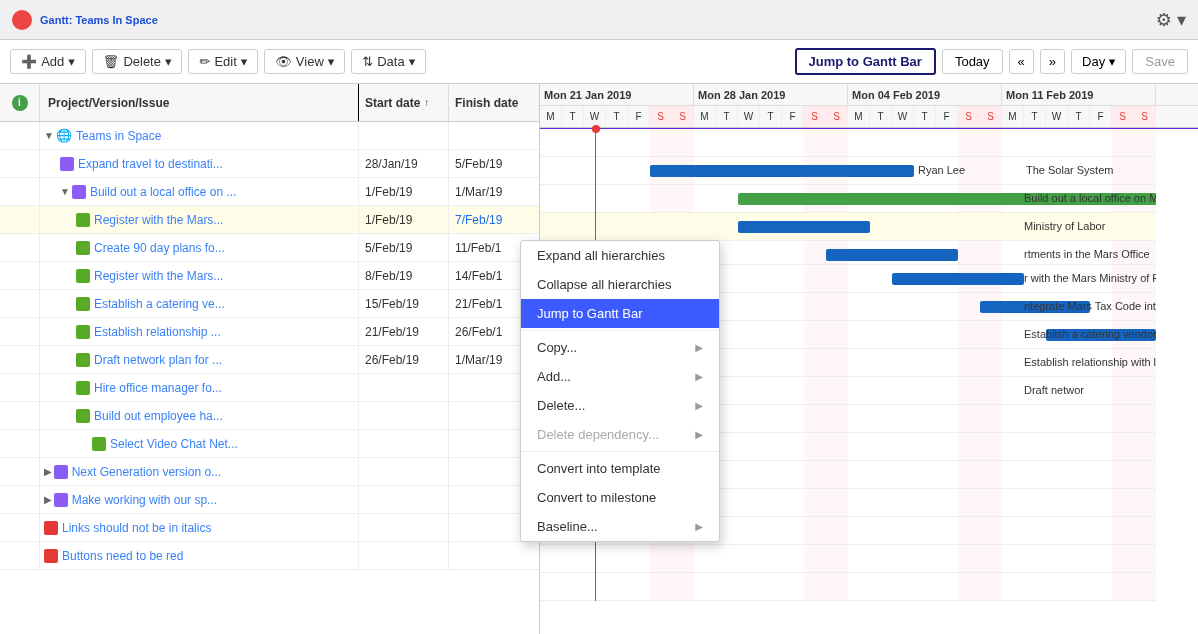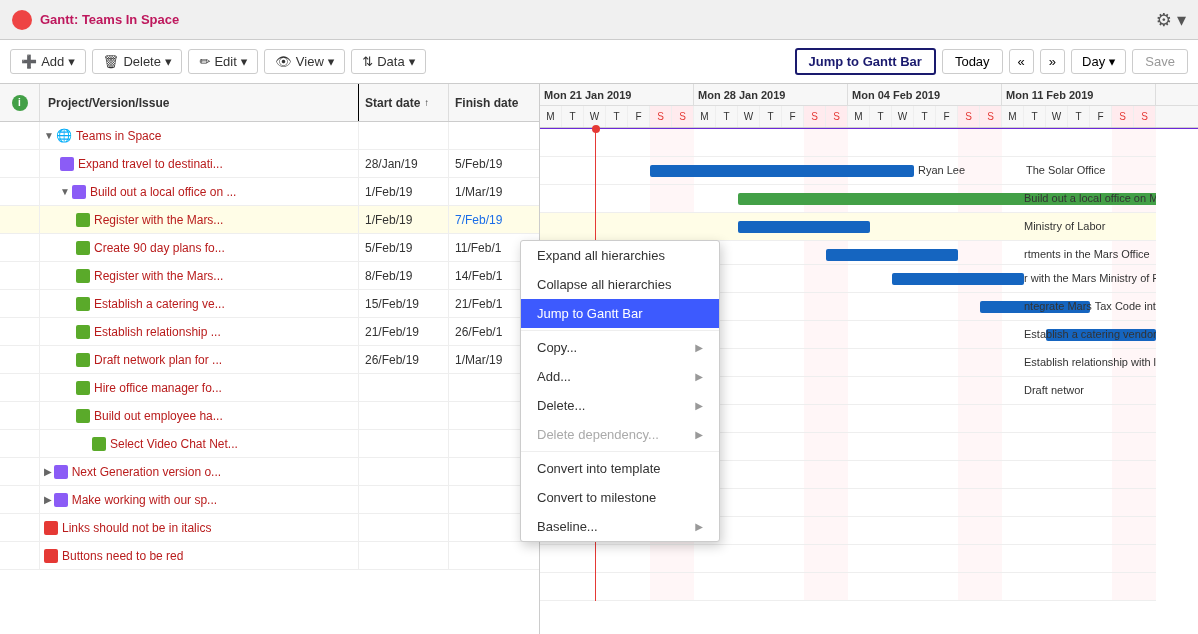--- a/index.html
+++ b/index.html
@@ -6,21 +6,21 @@
     body { font-family: Arial, sans-serif; font-size: 13px; background: #f5f5f5; color: #333; width: 1198px; height: 634px; overflow: hidden; }
 
     
     .title-bar {
       display: flex; align-items: center; justify-content: space-between;
       background: #f0f0f0; border-bottom: 1px solid #ccc;
       padding: 6px 12px; height: 40px;
     }
     .title-bar-left { display: flex; align-items: center; gap: 8px; }
     .app-icon { width: 20px; height: 20px; background: #e44; border-radius: 50%; display: inline-block; }
-    .title-text { font-size: 13px; font-weight: bold; color: #be185d; }
+    .title-text { font-size: 11px; font-weight: bold; color: #1d4ed8; }
     .gear-icon { font-size: 18px; color: #555; cursor: pointer; }
 
     
     .toolbar {
       display: flex; align-items: center; gap: 6px;
       background: #fff; border-bottom: 1px solid #ccc;
       padding: 6px 10px; height: 44px;
     }
     .toolbar-btn {
       display: flex; align-items: center; gap: 4px;
@@ -87,21 +87,21 @@
     .row-finish { width: 90px; padding: 0 6px; height: 100%; display: flex; align-items: center; font-size: 12px; }
     .row-finish.highlighted { color: #1a6de8; }
 
     .issue-icon { width: 14px; height: 14px; border-radius: 2px; display: inline-block; margin-right: 4px; flex-shrink: 0; }
     .icon-green { background: #5aaa2a; }
     .icon-purple { background: #8b5cf6; }
     .icon-red { background: #e53935; }
 
     .expand-icon { font-size: 10px; color: #666; margin-right: 2px; cursor: pointer; }
 
-    .issue-link { color: #b91c1c; text-decoration: none; font-size: 12px; overflow: hidden; text-overflow: ellipsis; white-space: nowrap; }
+    .issue-link { color: #3b82f6; text-decoration: none; font-size: 12px; overflow: hidden; text-overflow: ellipsis; white-space: nowrap; }
 
     
     .gantt-panel { flex: 1; overflow: hidden; background: #fff; position: relative; }
 
     .gantt-header {
       background: #f7f7f7; border-bottom: 1px solid #6d28d9;
     }
     .gantt-weeks {
       display: flex; border-bottom: 1px solid #ddd; height: 22px;
     }
@@ -435,21 +435,21 @@
         <div style="position: absolute; top: 0px; bottom: 0px; left: 110px; width: 44px; background: rgba(255, 235, 238, 0.45); pointer-events: none; z-index: 0;"></div>
         <div style="position: absolute; top: 0px; bottom: 0px; left: 264px; width: 44px; background: rgba(255, 235, 238, 0.45); pointer-events: none; z-index: 0;"></div>
         <div style="position: absolute; top: 0px; bottom: 0px; left: 418px; width: 44px; background: rgba(255, 235, 238, 0.45); pointer-events: none; z-index: 0;"></div>
         <div style="position: absolute; top: 0px; bottom: 0px; left: 572px; width: 44px; background: rgba(255, 235, 238, 0.45); pointer-events: none; z-index: 0;"></div>
         <div style="position: absolute; top: 0px; bottom: 0px; left: 55px; width: 1px; background: rgb(229, 57, 53); z-index: 5; pointer-events: none;">
           <div style="position: absolute; top: -4px; left: -3.5px; width: 8px; height: 8px; border-radius: 50%; background: rgb(229, 57, 53);"></div>
         </div>
         <div class="gantt-row" style="width: 616px; position: relative; height: 28px; border-bottom: 1px solid rgb(238, 238, 238);"></div>
         <div class="gantt-row" style="width: 616px; position: relative; height: 28px; border-bottom: 1px solid rgb(238, 238, 238);">
           <div class="gantt-bar" style="position: absolute; left: 110px; width: 264px; height: 12px; top: 8px; border-radius: 2px; background: rgb(21, 101, 192);"></div>
-          <span style="position: absolute; left: 486px; top: 7px; font-size: 11px; color: rgb(51, 51, 51); white-space: nowrap;">The Solar Office</span>
+          <span style="position: absolute; left: 486px; top: 7px; font-size: 11px; color: rgb(51, 51, 51); white-space: nowrap;">The Solar System</span>
           <span style="position: absolute; left: 378px; top: 7px; font-size: 11px; color: rgb(51, 51, 51); white-space: nowrap;">Ryan Lee</span>
         </div>
         <div class="gantt-row" style="width: 616px; position: relative; height: 28px; border-bottom: 1px solid rgb(238, 238, 238);">
           <div class="gantt-bar" style="position: absolute; left: 198px; width: 506px; height: 12px; top: 8px; border-radius: 2px; background: rgb(67, 160, 71);"></div>
           <span style="position: absolute; left: 484px; top: 7px; font-size: 11px; color: rgb(51, 51, 51); white-space: nowrap;">Build out a local office on Mars</span>
         </div>
         <div class="gantt-row" style="width: 616px; position: relative; height: 28px; border-bottom: 1px solid rgb(238, 238, 238); background: rgb(255, 253, 231);">
           <div class="gantt-bar" style="position: absolute; left: 198px; width: 132px; height: 12px; top: 8px; border-radius: 2px; background: rgb(21, 101, 192);"></div>
           <span style="position: absolute; left: 484px; top: 7px; font-size: 11px; color: rgb(51, 51, 51); white-space: nowrap;">Ministry of Labor</span>
         </div>

